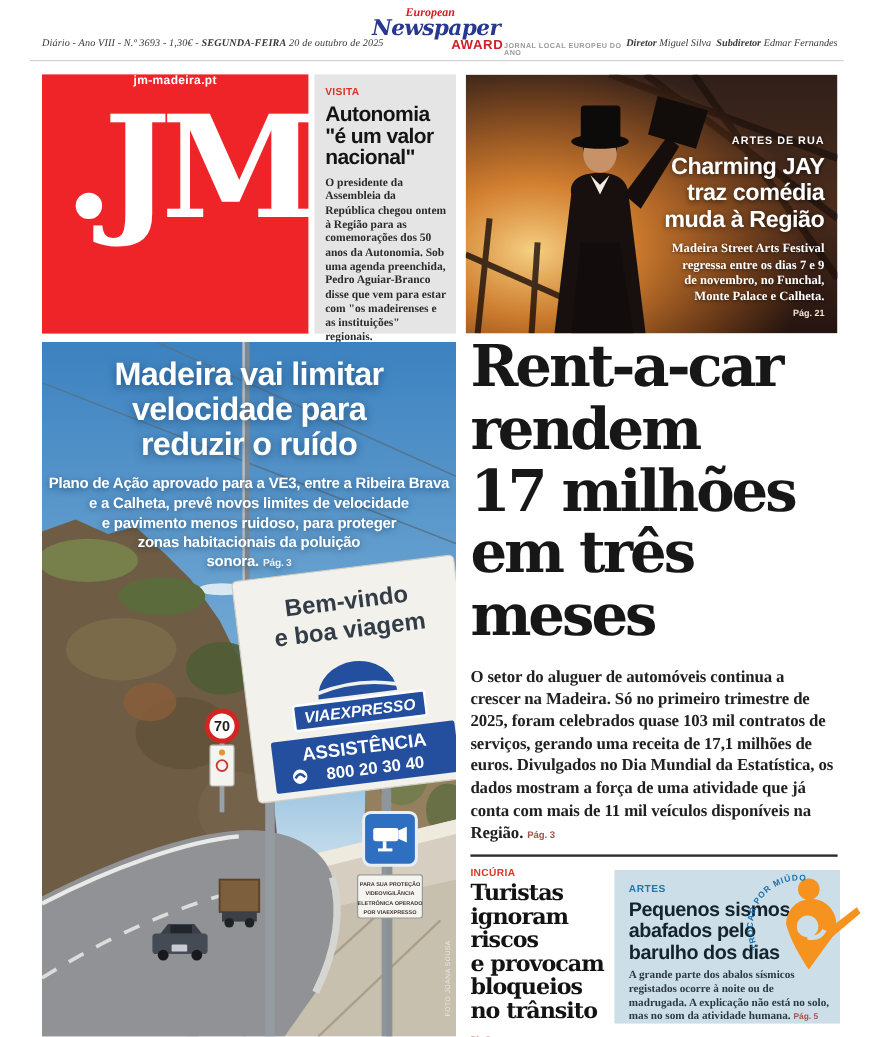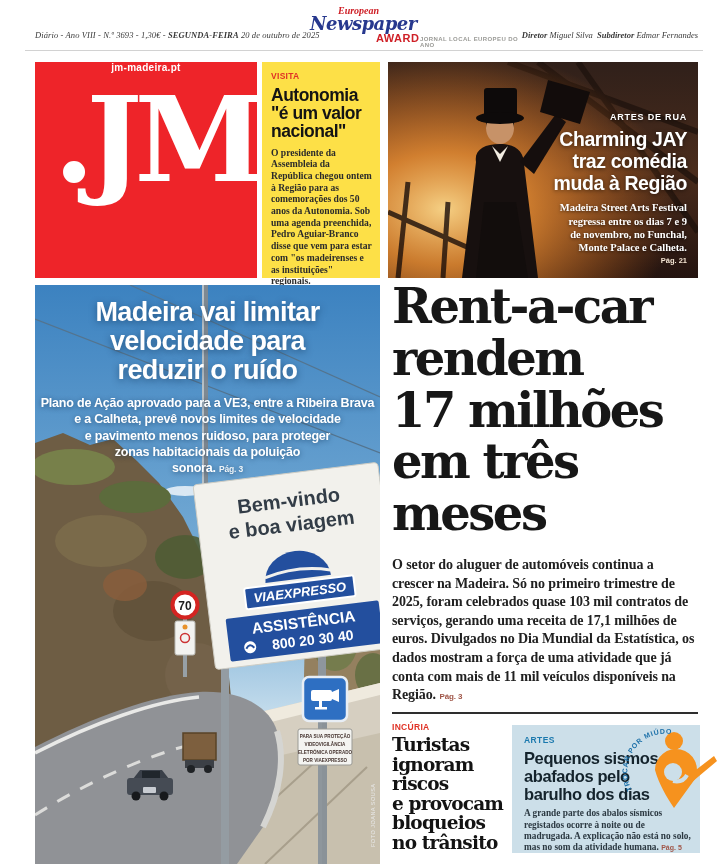--- a/index.html
+++ b/index.html
@@ -17,21 +17,21 @@
   .award .l3 { position:absolute; left:68px; top:27px; font:bold 11px "Liberation Sans", sans-serif; color:#cf2027; letter-spacing:.5px; }
   .award .tag { position:absolute; left:112px; top:31px; font:bold 6px "Liberation Sans", sans-serif; color:#9a9a96; letter-spacing:.4px; }
   .head-rule { position:absolute; left:25px; right:25px; top:50px; height:1px; background:#d2d2d2; }
 
   
   .jm-block { position:absolute; left:35px; top:62px; width:222px; height:216px; background:#ee2429; text-align:center; }
   .jm-url { display:block; padding-top:0; color:#fff; font:bold 10px "Liberation Sans", sans-serif; letter-spacing:.3px; }
   .jm-brand { display:block; margin-top:8px; color:#fff; font:bold 118px "DejaVu Serif", serif; line-height:1; letter-spacing:-8px;text-align:right; }
 
   
-  .visita { position:absolute; left:262px; top:62px; width:118px; height:216px; background:#fde047; padding:9px 8px 0 9px; }
+  .visita { position:absolute; left:262px; top:62px; width:118px; height:216px; background:#e5e5e5; padding:9px 8px 0 9px; }
   .kicker-red { font:bold 8.5px "Liberation Sans", sans-serif; color:#e03226; letter-spacing:.3px; }
   .visita-head { margin-top:5px; font:bold 17.5px "Liberation Sans", sans-serif; color:#141414; line-height:1.04; letter-spacing:-.5px; white-space:pre-line; }
   .visita-body { margin-top:6px; font:bold 9.6px "Liberation Serif", serif; color:#2b2b2b; line-height:1.22; }
   .pageref { font:bold 7.5px "Liberation Sans", sans-serif; color:#a05648; }
   .visita .pageref { display:block; margin-top:2px; }
 
   
   .artes { position:absolute; left:388px; top:62px; width:310px; height:216px; overflow:hidden; }
   .artes svg { position:absolute; inset:0; }
   .artes-text { position:absolute; top:50px; right:11px; text-align:right; color:#fff; }

